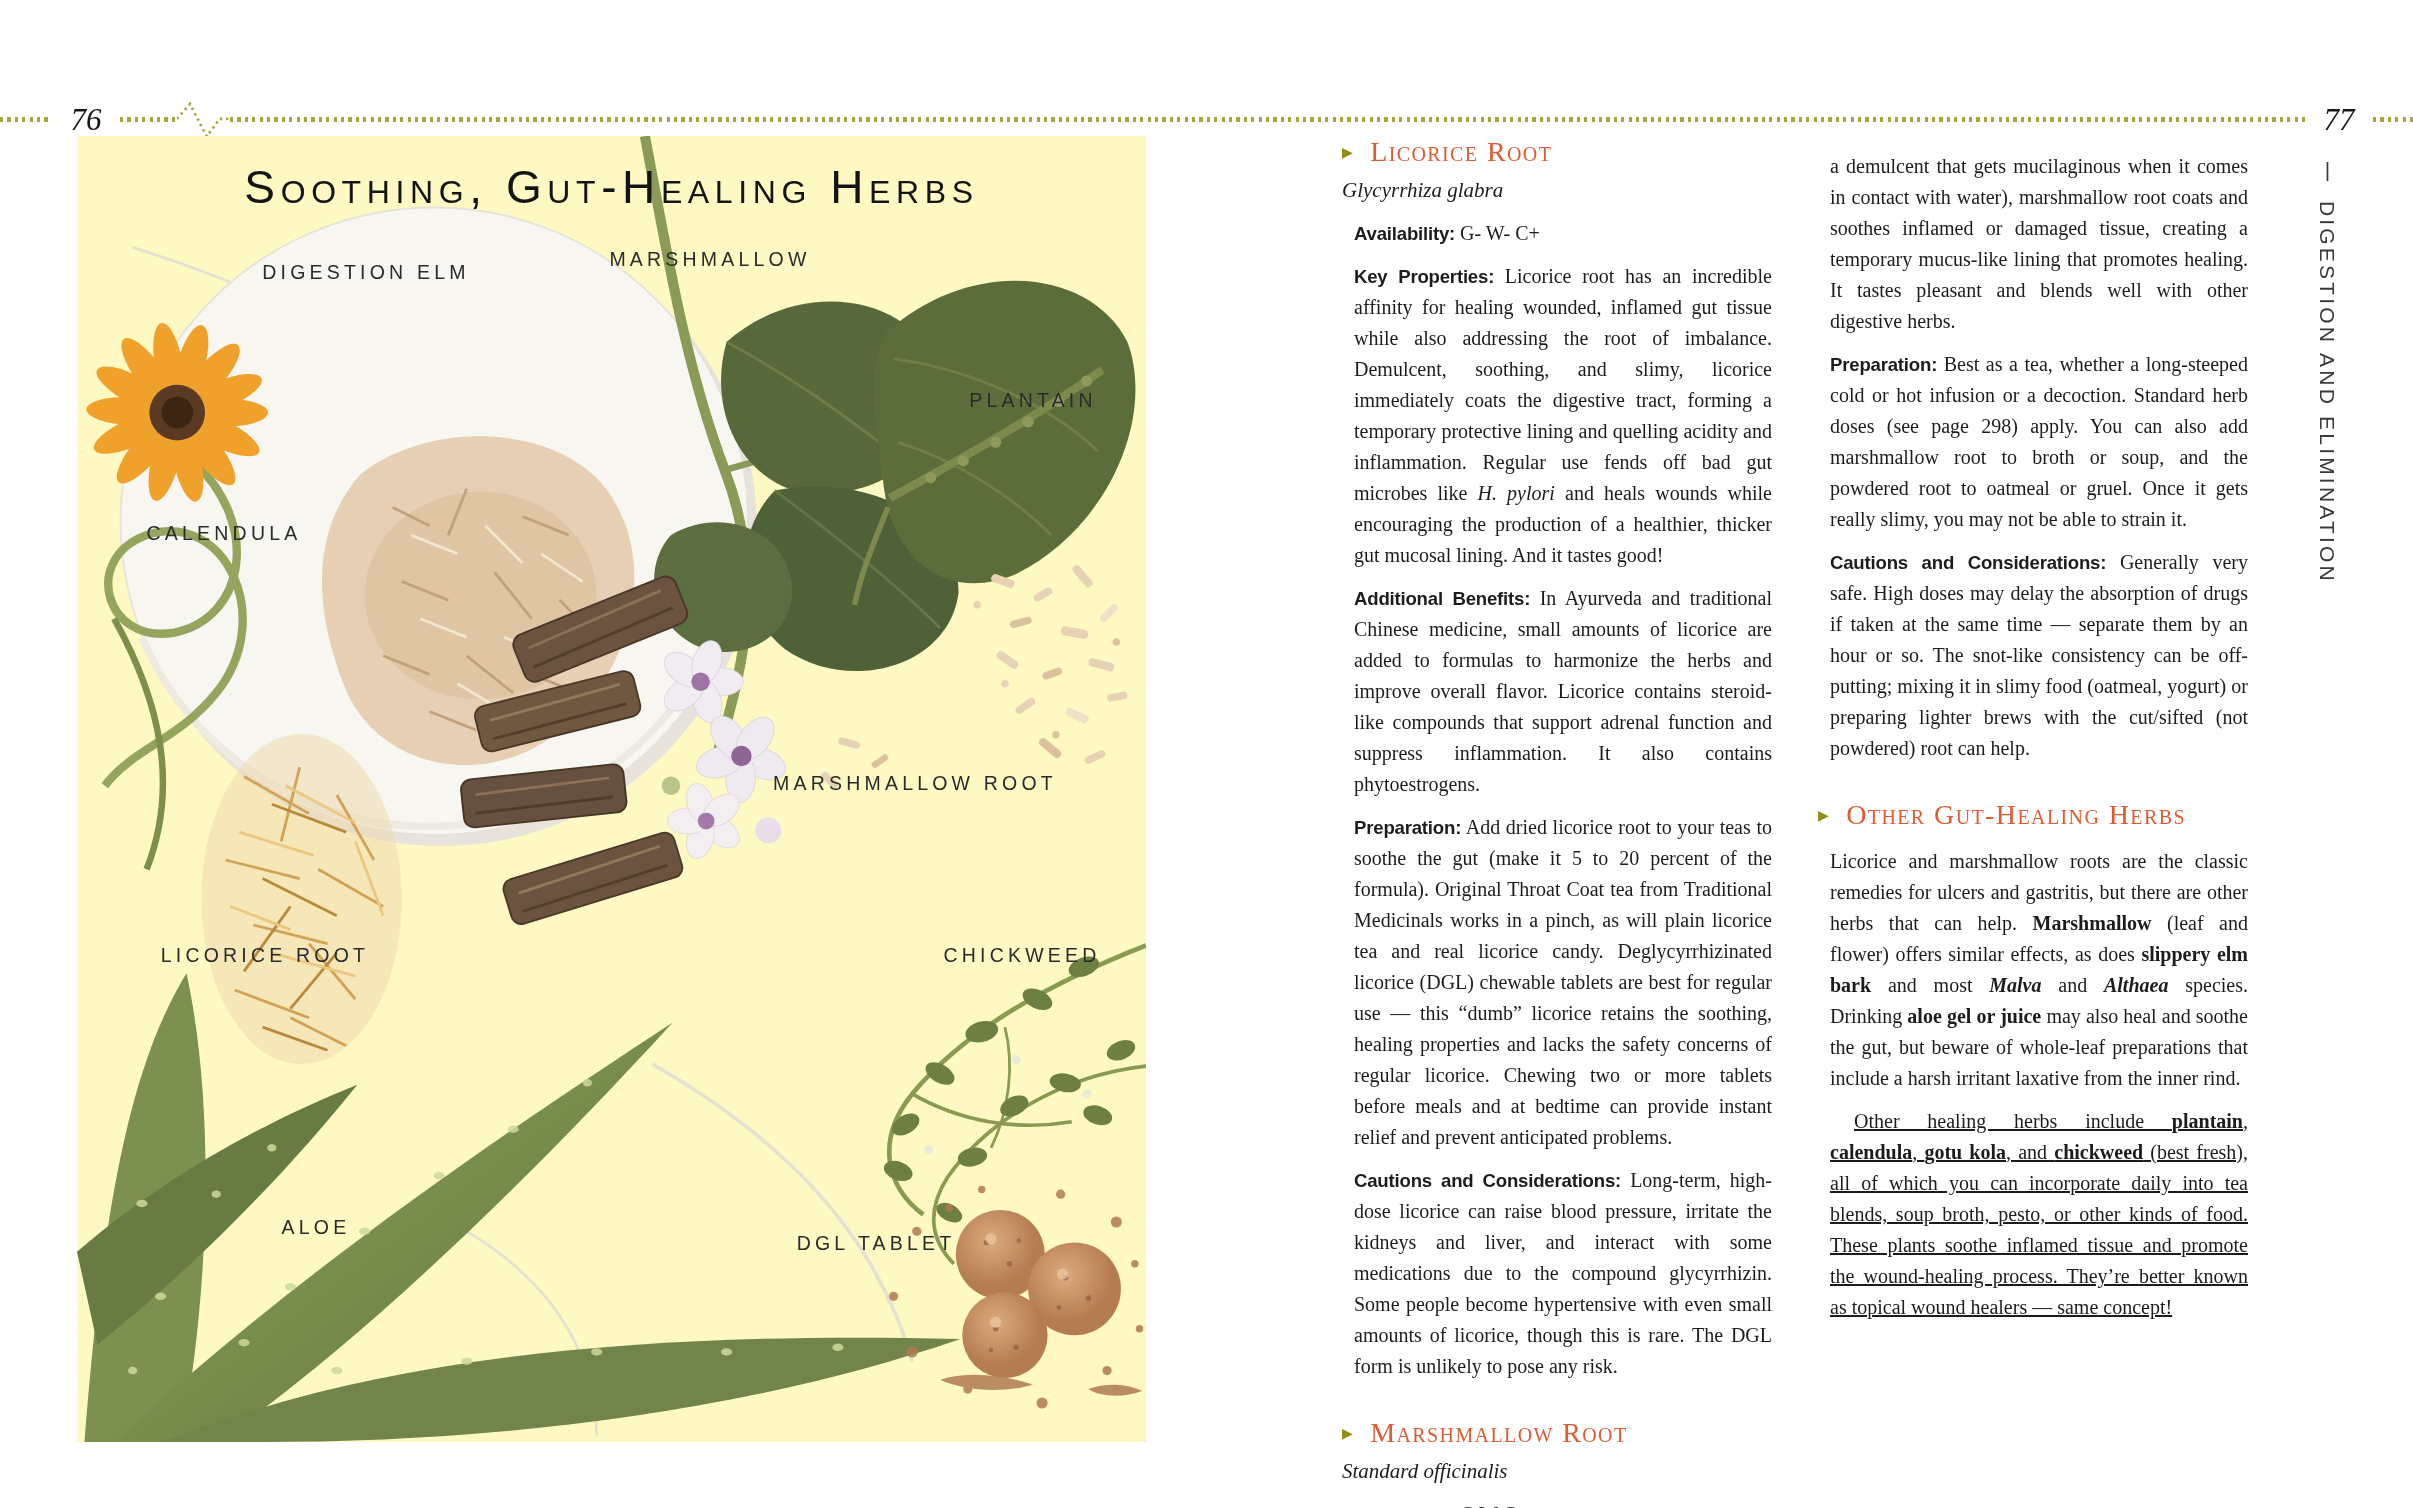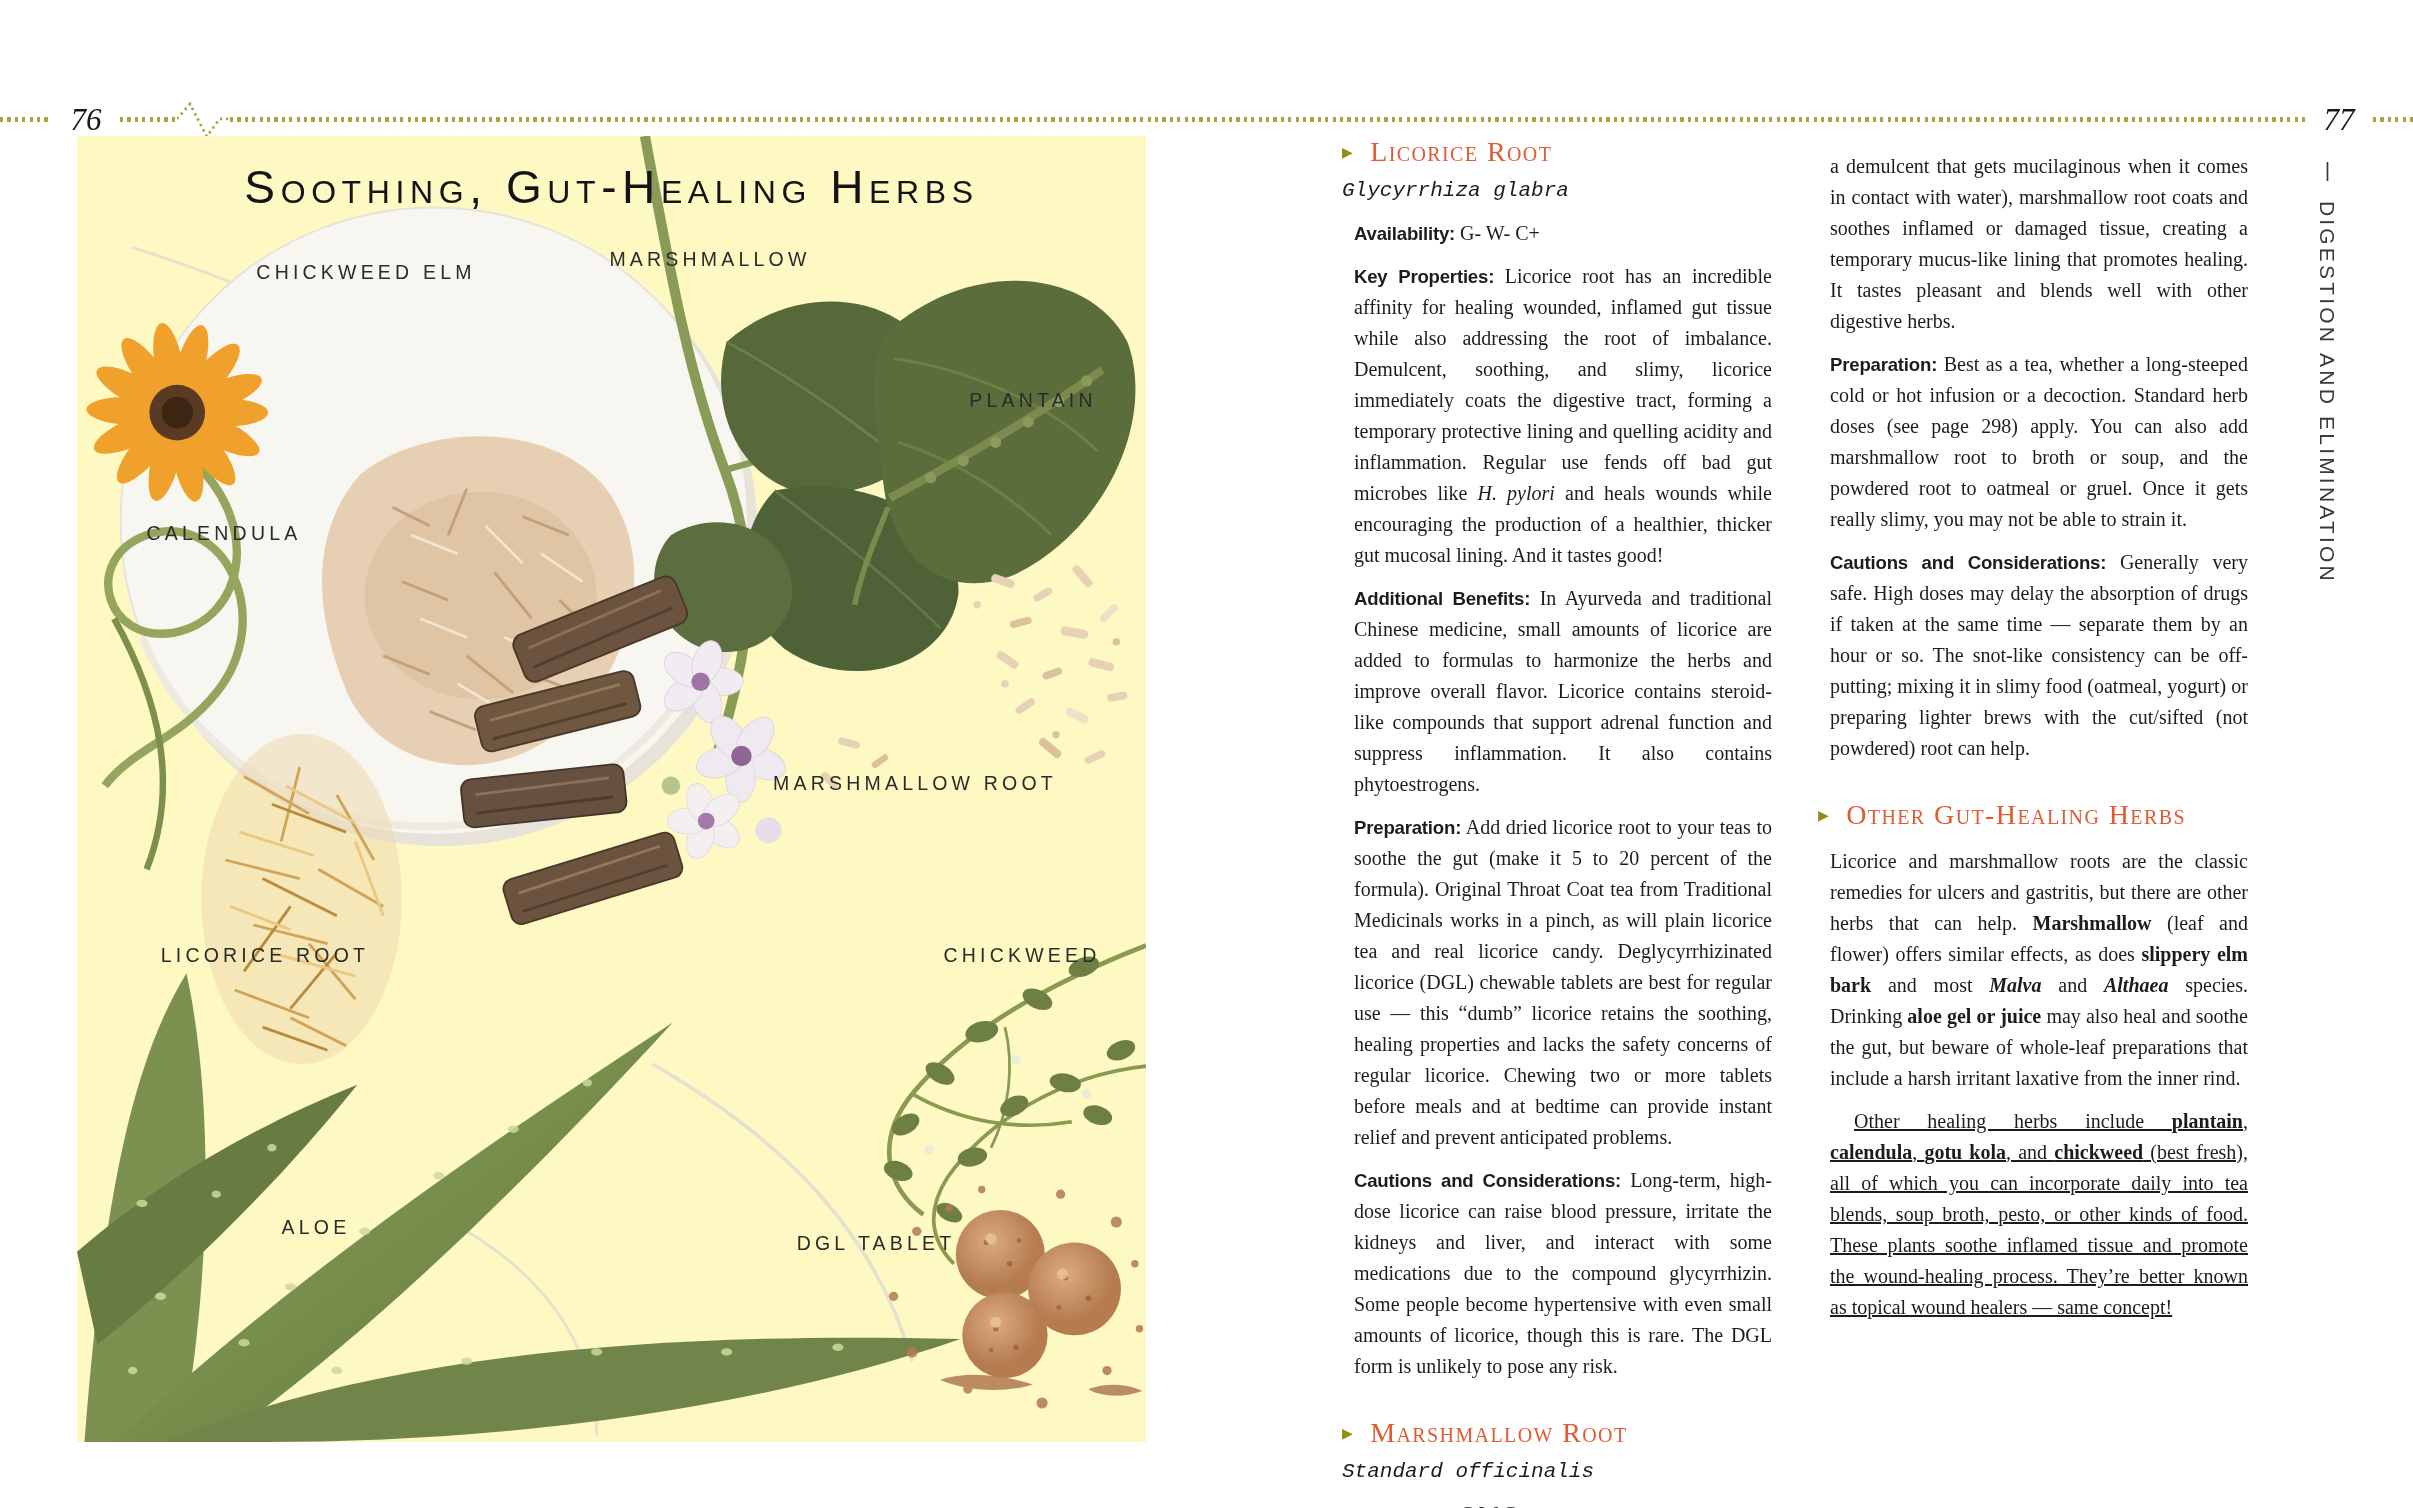--- a/index.html
+++ b/index.html
@@ -32,21 +32,21 @@
   
   .col{position:absolute;top:139px;width:442px;font-size:20px;line-height:31px;
        text-align:justify;color:var(--ink);}
   #col1{left:1342px;} #col2{left:1818px;}
   .body-para{margin:12px;}
   .body-para.indent{text-indent:24px;text-decoration:underline;}
   .seg-L{font-family:"Liberation Sans",sans-serif;font-weight:700;font-size:18.6px;letter-spacing:-0.2px;}
   .seg-b{font-weight:700;}
   .seg-i{font-style:italic;}
   .seg-bi{font-weight:700;font-style:italic;}
-  .species{margin:0;font-style:italic;font-size:21px;font-family:Liberation Mono, monospace;}
+  .species{margin:0;font-style:italic;font-size:21px;}
   .sec-header{margin:32px 0 3.7px 0;color:var(--orange);font-weight:400;font-size:28px;
               font-variant:small-caps;letter-spacing:1.4px;line-height:37px;}
   .col > .sec-header:first-child{margin-top:-6.5px;}
   .bullet{color:var(--olive);font-size:14px;margin-right:16px;vertical-align:3.7px;}
 
   
   .sidebar{position:absolute;left:2315px;top:158px;writing-mode:vertical-rl;
            font-family:"Liberation Sans",sans-serif;font-size:21px;letter-spacing:3.2px;
            color:#3a3a3a;height:1021px;}
   .sidebar-divider{text-orientation:upright;padding-bottom:16.7px;color:#3a3a3a;}
@@ -353,21 +353,21 @@
         </g>
         <g fill="#e8c49c" opacity="0.8">
           <circle cx="985" cy="1188" r="6"></circle>
             <circle cx="1062" cy="1226" r="6"></circle>
             <circle cx="990" cy="1278" r="6"></circle>
         </g>
       </g>
     </svg>
 
     <figcaption class="photo-title">Soothing, Gut-Healing Herbs</figcaption>
-    <div class="plabel" style="left:289px;top:136px">CHICKWEED ELM</div>
+    <div class="plabel" style="left:289px;top:136px">DIGESTION ELM</div>
     <div class="plabel" style="left:633px;top:123px">MARSHMALLOW</div>
     <div class="plabel" style="left:956px;top:264px">PLANTAIN</div>
     <div class="plabel" style="left:147px;top:397px">CALENDULA</div>
     <div class="plabel" style="left:838px;top:647px">MARSHMALLOW ROOT</div>
     <div class="plabel" style="left:188px;top:819px">LICORICE ROOT</div>
     <div class="plabel" style="left:945px;top:819px">CHICKWEED</div>
     <div class="plabel" style="left:239px;top:1091px">ALOE</div>
     <div class="plabel" style="left:799px;top:1107px">DGL TABLET</div>
   </figure>
 

